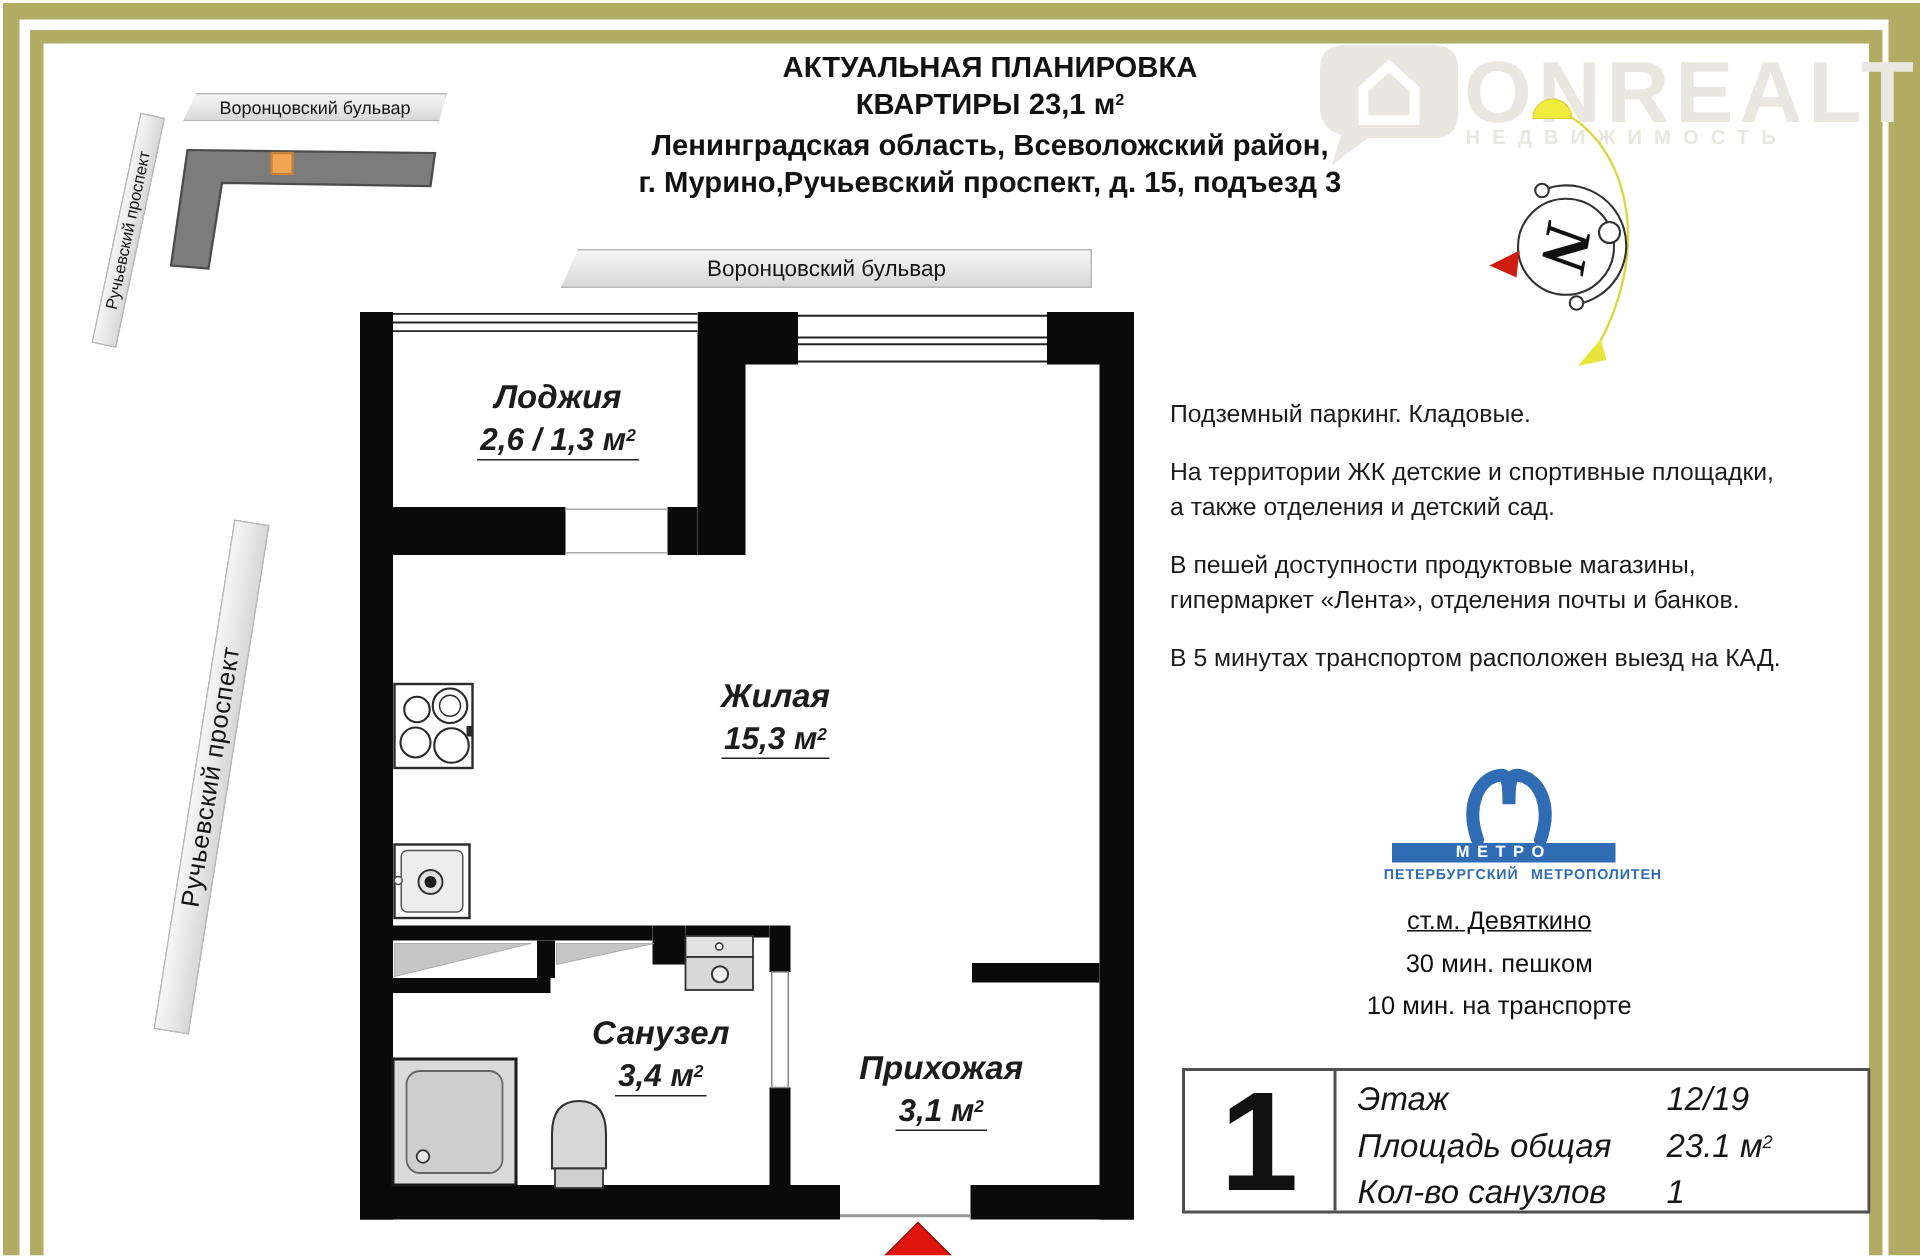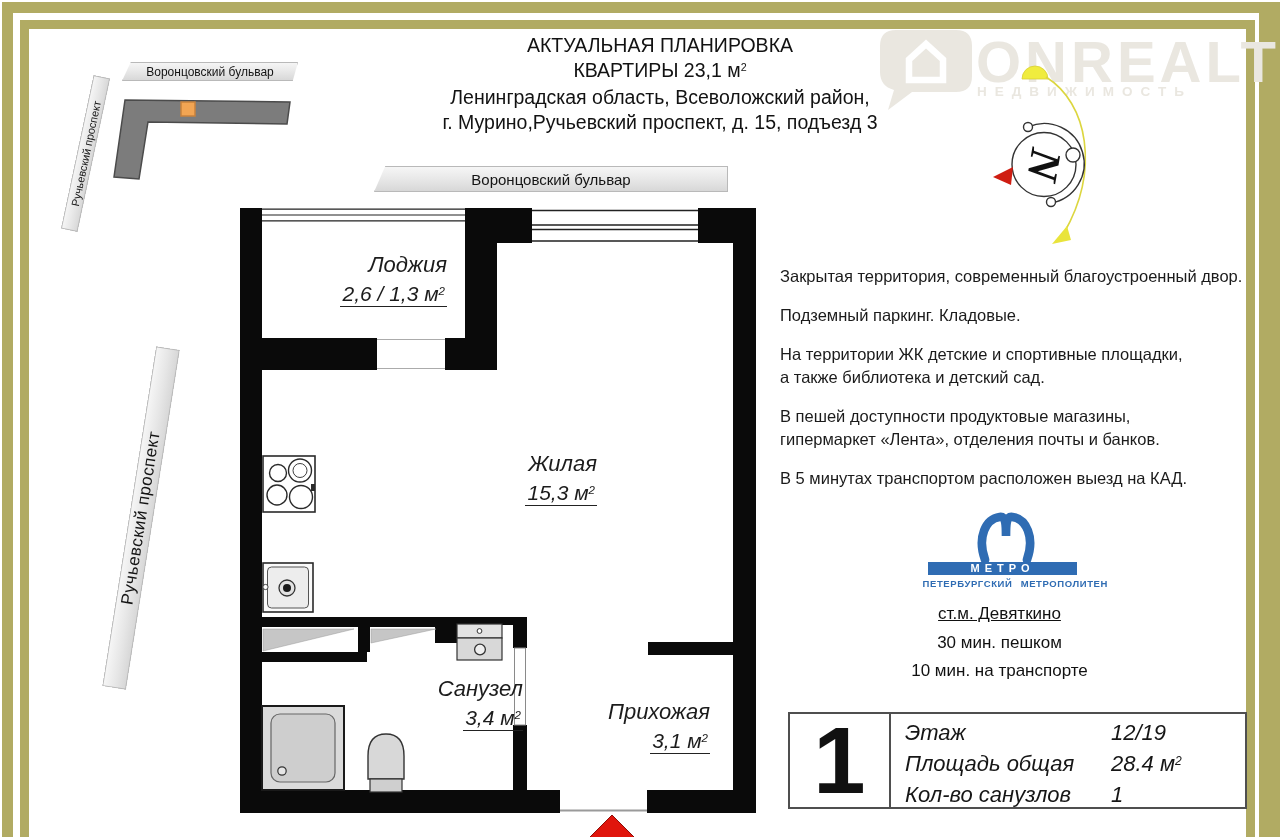--- a/index.html
+++ b/index.html
@@ -13,41 +13,41 @@
 
   
   .wm-brand { position:absolute; left:976px; top:28px; font-size:58px; font-weight:bold;
               letter-spacing:4px; color:#eae7e0; }
   .wm-tag   { position:absolute; left:977px; top:84px; font-size:13.5px; font-weight:bold;
               letter-spacing:8px; color:#eae7e0; }
   .wm-icon  { position:absolute; left:878px; top:28px; }
 
   
   .header { position:absolute; left:380px; top:33px; width:560px; text-align:center;
-            font-weight:normal; font-size:19.5px; line-height:24.5px; color:#121212; }
+            font-weight:bold; font-size:19.5px; line-height:24.5px; color:#121212; }
   .sup { font-size:0.55em; position:relative; top:-0.5em; }
 
   
   .banner { background:linear-gradient(180deg,#f7f7f7 0%,#e6e6e6 55%,#d6d6d6 100%);
             box-shadow:inset 0 0 0 1px #b9b9b9; display:flex; align-items:center; justify-content:center;
             color:#141414; white-space:nowrap; }
   #banner-plan       { position:absolute; left:374px; top:166px; width:354px; height:26px; font-size:15px;
                        clip-path:polygon(3.2% 0,100% 0,100% 100%,0 100%); }
   #banner-map-top    { position:absolute; left:122px; top:62px; width:176px; height:19px; font-size:12px;
                        clip-path:polygon(5% 0,100% 0,97% 100%,0 100%); }
   #banner-map-left   { position:absolute; left:7px;  top:145px; width:157px; height:17px; font-size:11px;
                        transform:rotate(-78deg); }
   #banner-street-left{ position:absolute; left:-31px; top:506px; width:344px; height:24px; font-size:17px;
                        letter-spacing:0.5px; transform:rotate(-81deg); }
 
   
   #plan-svg   { position:absolute; left:240px; top:207px; }
   #compass-svg{ position:absolute; left:980px; top:55px; }
   #map-bldg   { position:absolute; left:106px; top:94px; }
-  .room { position:absolute; text-align:right; font-style:italic; color:#1c1c1c; }
+  .room { position:absolute; text-align:center; font-style:italic; color:#1c1c1c;font-weight:bold; }
   .room .rname { font-size:22px; }
   .room .rarea { font-size:21px; margin-top:4px; }
   .rarea .ul { border-bottom:1.5px solid #222; padding:0 2px 1px;margin-top:29px; }
   #room-loggia { left:297px; top:252px; width:150px; }
   #room-living { left:437px; top:451px; width:160px; }
   #room-bath   { left:358px; top:676px; width:165px; }
   #room-hall   { left:545px; top:699px; width:165px; }
 
   
   #desc { position:absolute; left:780px; top:265px; width:478px; font-size:16.5px; line-height:23px; }
@@ -196,23 +196,22 @@
   <div id="room-bath" class="room">
     <div class="rname">Санузел</div>
     <div class="rarea"><span class="ul"><span>3,4 м</span><span class="sup">2</span></span></div>
   </div>
   <div id="room-hall" class="room">
     <div class="rname">Прихожая</div>
     <div class="rarea"><span class="ul"><span>3,1 м</span><span class="sup">2</span></span></div>
   </div>
 
   <div id="desc">
-    <p>Закрытая территория, современный благоустроенный двор.</p>
     <p>Подземный паркинг. Кладовые.</p>
-    <p><span>На территории ЖК детские и спортивные площадки,</span><br><span>а также библиотека и детский сад.</span></p>
+    <p><span>На территории ЖК детские и спортивные площадки,</span><br><span>а также отделения и детский сад.</span></p>
     <p><span>В пешей доступности продуктовые магазины,</span><br><span>гипермаркет «Лента», отделения почты и банков.</span></p>
     <p>В 5 минутах транспортом расположен выезд на КАД.</p>
   </div>
 
   <svg id="metro-m" width="62" height="54" viewBox="-4 0 68 54">
     <path d="M7,52 C-2,27 8,7 23,5 C30,4 30,14 30,26 C30,14 30,4 37,5 C52,7 62,27 53,52" fill="none" stroke="#2f6cb3" stroke-width="9.5" stroke-linecap="round"></path>
   </svg>
   <div id="metro-bar">МЕТРО</div>
   <div id="metro-op">ПЕТЕРБУРГСКИЙ МЕТРОПОЛИТЕН</div>
   <div id="metro-info">
@@ -223,21 +222,21 @@
 
   <div id="summary">
     <div class="num">1</div>
     <div class="rows">
       <div class="srow">
         <span class="lab">Этаж</span>
         <span class="val"><span>12/19</span><span class="sup"></span></span>
       </div>
       <div class="srow">
         <span class="lab">Площадь общая</span>
-        <span class="val"><span>28.4 м</span><span class="sup">2</span></span>
+        <span class="val"><span>23.1 м</span><span class="sup">2</span></span>
       </div>
       <div class="srow">
         <span class="lab">Кол-во санузлов</span>
         <span class="val"><span>1</span><span class="sup"></span></span>
       </div>
     </div>
   </div>
 
 </div>
 

